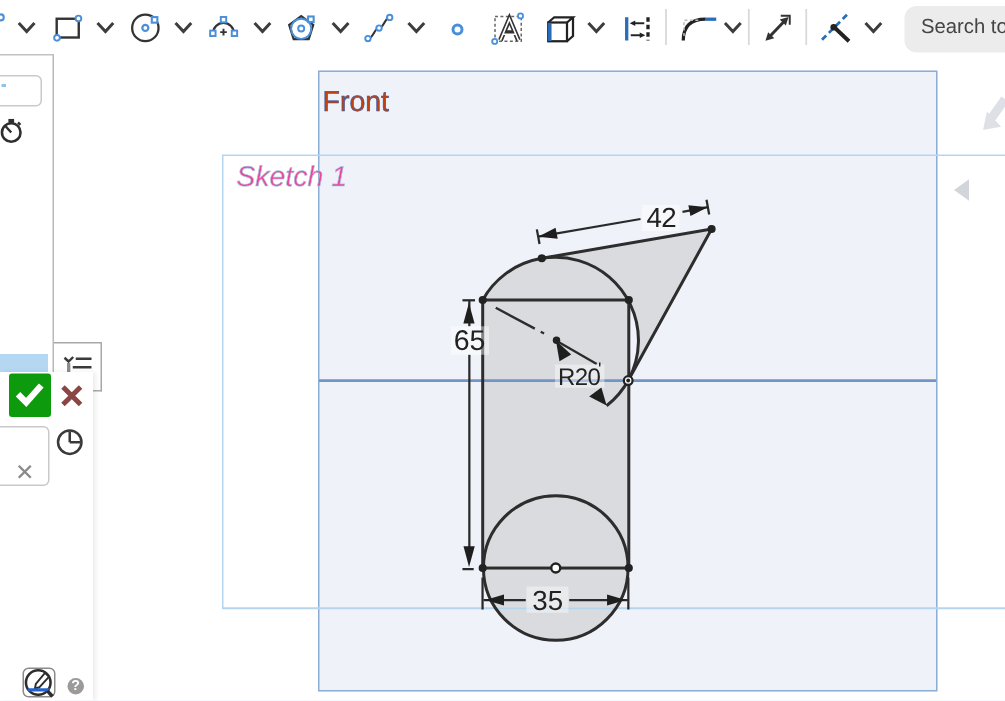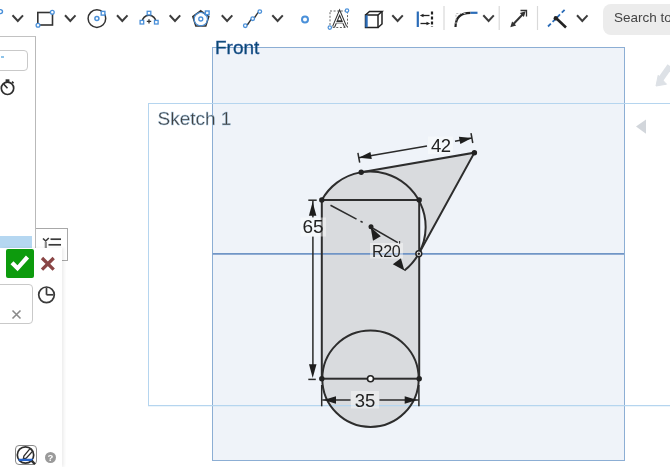--- a/index.html
+++ b/index.html
@@ -9,22 +9,22 @@
 </style>
 </head>
 <body>
 
 <div class="abs" style="left:212px;top:46.5px;width:412.8px;height:414.8px;
      background:#eff3f9;border:1.3px solid #8caed4;box-sizing:border-box;"></div>
 
 <div class="abs" style="left:148px;top:102.5px;width:560px;height:303px;
      border:1.2px solid #b5d5ef;box-sizing:border-box;"></div>
 
-<div class="abs" style="left:215px;top:37px;font-size:19px;color:#0c4a6e;-webkit-text-stroke:0.4px #2a58a9;">Front</div>
-<div class="abs" style="left:157.5px;top:108.4px;font-size:19px;color:#404040;-webkit-text-stroke:0.4px #a6cbe9;">Sketch 1</div>
+<div class="abs" style="left:215px;top:58px;font-size:19px;color:#c2410c;-webkit-text-stroke:0.4px #2a58a9;">Front</div>
+<div class="abs" style="left:157.5px;top:108.4px;font-size:19px;color:#ec4899;font-style:italic;-webkit-text-stroke:0.4px #a6cbe9;">Sketch 1</div>
 
 <svg class="abs" style="left:0;top:0;" width="670" height="467" viewBox="0 0 670 467">
 
   <g fill="#d9dbde" stroke="none">
 
     <path d="M 321.8 200 A 55.4 55.4 0 0 1 419.2 200 Z"></path>
 
     <rect x="321.8" y="200" width="97.4" height="178.7"></rect>
 
     <circle cx="370.5" cy="378.7" r="48.2"></circle>

